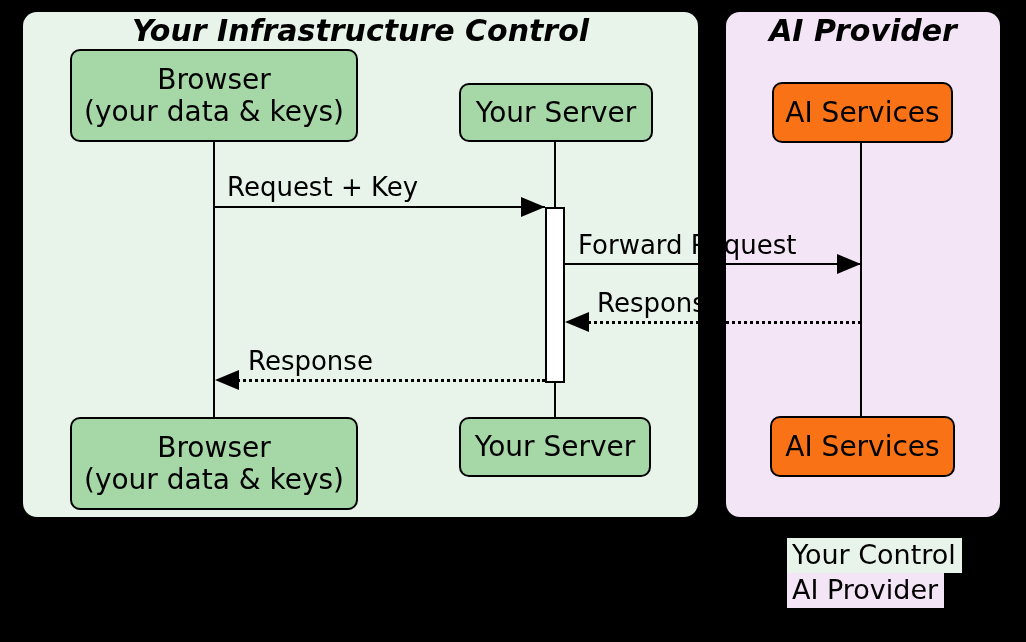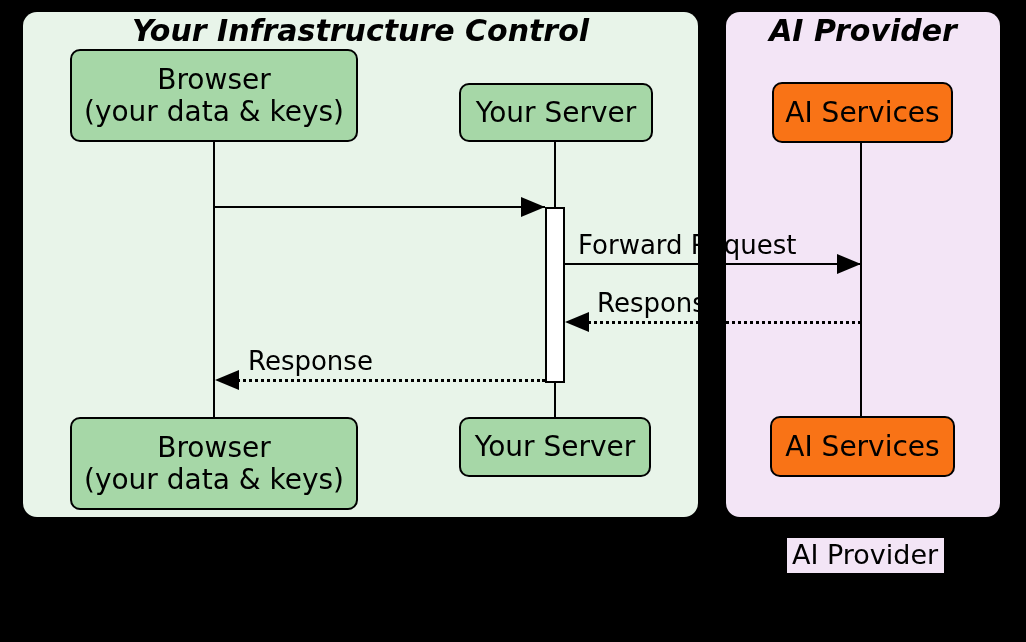--- a/index.html
+++ b/index.html
@@ -80,20 +80,21 @@
   <div class="frame frame-right">
     <div class="frame-title">AI Provider</div>
   </div>
 
   <div class="lifeline ll-browser"></div>
   <div class="lifeline ll-server"></div>
   <div class="lifeline ll-ai"></div>
 
   <div class="activation"></div>
 
+  <div class="msg-label m1-label">Request + Key</div>
   <div class="msg-line solid m1-line"></div>
   <div class="arrow arrow-right m1-arrow"></div>
 
   <div class="msg-label m2-label">Forward Request</div>
   <div class="msg-line solid m2-line"></div>
   <div class="arrow arrow-right m2-arrow"></div>
 
   <div class="msg-label m3-label">Response</div>
   <div class="msg-line dotted m3-line"></div>
   <div class="arrow arrow-left m3-arrow"></div>
@@ -120,16 +121,17 @@
   <div class="actor green a-server-bot">
     <span>Your Server</span>
   </div>
   <div class="actor purple a-ai-bot">
     <span>AI Services</span>
   </div>
 
   <div class="gap-occluder"></div>
 
   <div class="legend">
+    <div class="legend-row legend-green">Your Control</div>
     <div class="legend-row legend-purple">AI Provider</div>
   </div>
 
 </div>
 
 </body></html>

